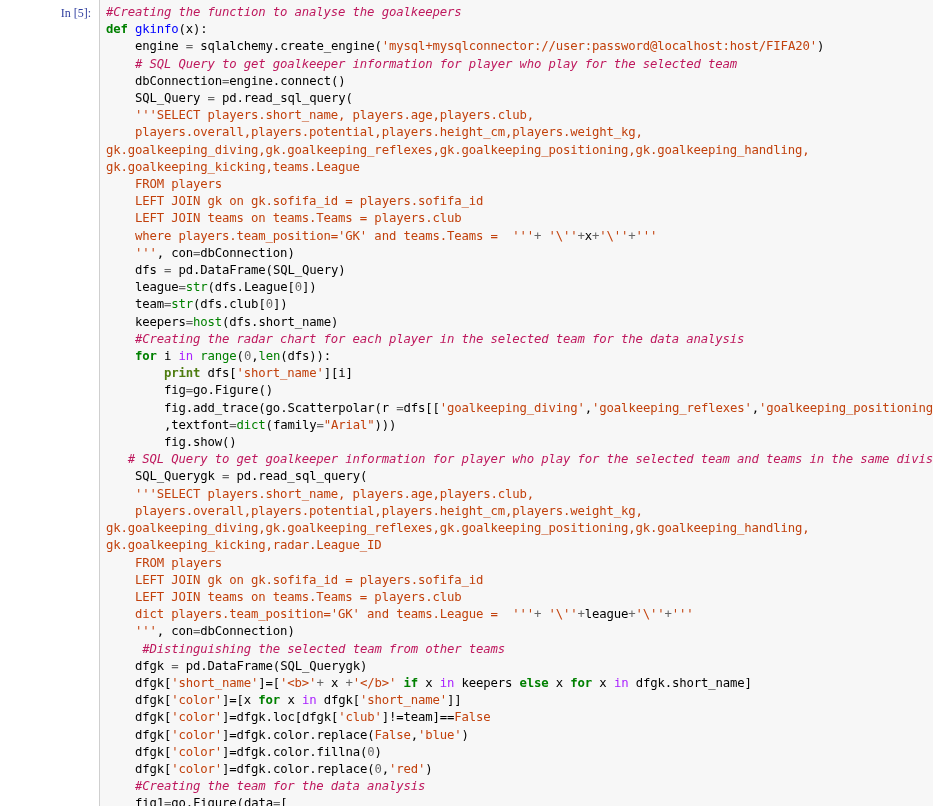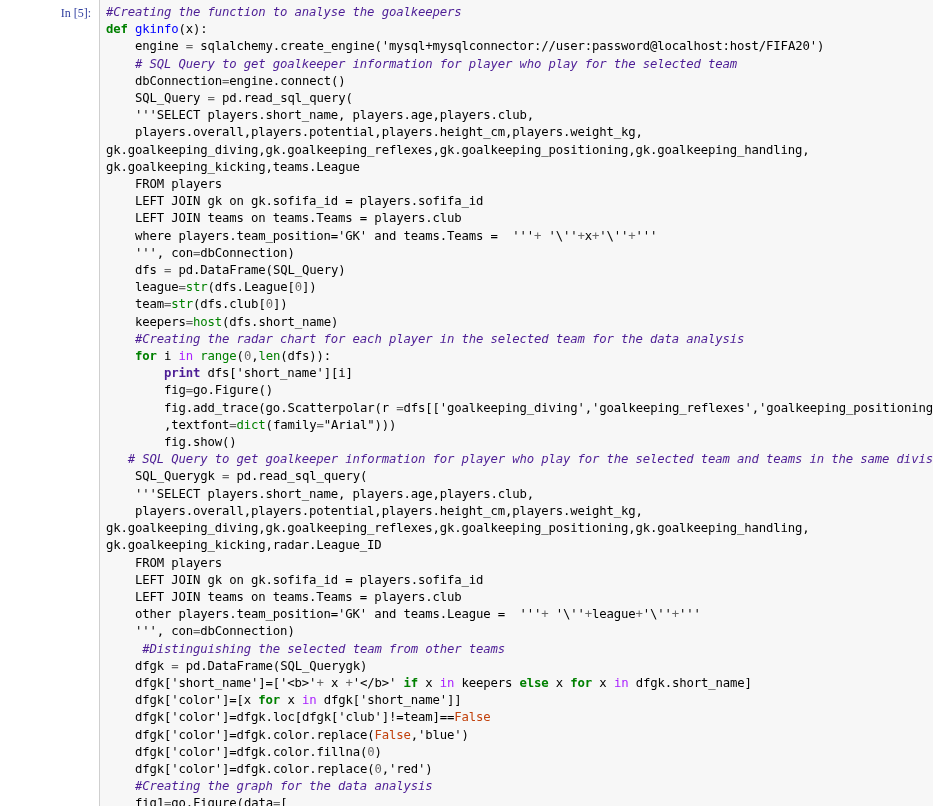--- a/index.html
+++ b/index.html
@@ -78,29 +78,29 @@
     font-family: "DejaVu Sans Mono", monospace;
     font-size: 12.3px;
     line-height: 17.2px;
     white-space: pre;
     color: #000000;
     letter-spacing: -0.15px;
     tab-size: 4;
   }
 
   
-  .c  { color: #4c1d95; font-style: italic; }   
+  .c  { color: #be185d; font-style: italic; }   
   .k  { color: #008000; font-weight: bold; }    
   .nf { color: #0000ff; margin-top: 31px; }                       
-  .s  { color: #000000; }                       
+  .s  { color: #c2410c; }                       
   .nb { color: #008000; }                       
   .mi { color: #666666; }                       
   .o  { color: #666666; }                       
   .p  { color: #000000; }                       
-  .kw { color: #4c1d95; font-weight: bold; }    
+  .kw { color: #4d7c0f; font-weight: bold; }    
   .ow { color: #aa22ff; font-weight: normal; }    
   .bp { color: #c2410c; }                       
 </style>
 </head>
 <body>
 
 <div class="notebook">
   <div class="cell">
 
     <div class="prompt-gutter">
@@ -137,31 +137,31 @@
         fig<span class="p">.</span>show<span class="p">()</span>
    <span class="c"># SQL Query to get goalkeeper information for player who play for the selected team and teams in the same division</span>
     SQL_Querygk <span class="o">=</span> pd<span class="p">.</span>read_sql_query<span class="p">(</span>
     <span class="s">'''SELECT players.short_name, players.age,players.club,</span>
 <span class="s">    players.overall,players.potential,players.height_cm,players.weight_kg,</span>
 <span class="s">gk.goalkeeping_diving,gk.goalkeeping_reflexes,gk.goalkeeping_positioning,gk.goalkeeping_handling,</span>
 <span class="s">gk.goalkeeping_kicking,radar.League_ID</span>
 <span class="s">    FROM players</span>
 <span class="s">    LEFT JOIN gk on gk.sofifa_id = players.sofifa_id</span>
 <span class="s">    LEFT JOIN teams on teams.Teams = players.club</span>
-<span class="s">    other players.team_position='GK' and teams.League =  '''</span><span class="o">+</span> <span class="s">'\''</span><span class="o">+</span>league<span class="o">+</span><span class="s">'\''</span><span class="o">+</span><span class="s">'''</span>
+<span class="s">    dict players.team_position='GK' and teams.League =  '''</span><span class="o">+</span> <span class="s">'\''</span><span class="o">+</span>league<span class="o">+</span><span class="s">'\''</span><span class="o">+</span><span class="s">'''</span>
 <span class="s">    '''</span><span class="p">,</span> con<span class="o">=</span>dbConnection<span class="p">)</span>
      <span class="c">#Distinguishing the selected team from other teams</span>
     dfgk <span class="o">=</span> pd<span class="p">.</span>DataFrame<span class="p">(</span>SQL_Querygk<span class="p">)</span>
     dfgk<span class="p">[</span><span class="s">'short_name'</span><span class="p">]=[</span><span class="s">'&lt;b&gt;'</span><span class="o">+</span> x <span class="o">+</span><span class="s">'&lt;/b&gt;'</span> <span class="k">if</span> x <span class="ow">in</span> keepers <span class="k">else</span> x <span class="k">for</span> x <span class="ow">in</span> dfgk<span class="p">.</span>short_name<span class="p">]</span>
     dfgk<span class="p">[</span><span class="s">'color'</span><span class="p">]=[</span>x <span class="k">for</span> x <span class="ow">in</span> dfgk<span class="p">[</span><span class="s">'short_name'</span><span class="p">]]</span>
     dfgk<span class="p">[</span><span class="s">'color'</span><span class="p">]=</span>dfgk<span class="p">.</span>loc<span class="p">[</span>dfgk<span class="p">[</span><span class="s">'club'</span><span class="p">]!=</span>team<span class="p">]==</span><span class="bp">False</span>
     dfgk<span class="p">[</span><span class="s">'color'</span><span class="p">]=</span>dfgk<span class="p">.</span>color<span class="p">.</span>replace<span class="p">(</span><span class="bp">False</span><span class="p">,</span><span class="s">'blue'</span><span class="p">)</span>
     dfgk<span class="p">[</span><span class="s">'color'</span><span class="p">]=</span>dfgk<span class="p">.</span>color<span class="p">.</span>fillna<span class="p">(</span><span class="mi">0</span><span class="p">)</span>
     dfgk<span class="p">[</span><span class="s">'color'</span><span class="p">]=</span>dfgk<span class="p">.</span>color<span class="p">.</span>replace<span class="p">(</span><span class="mi">0</span><span class="p">,</span><span class="s">'red'</span><span class="p">)</span>
-    <span class="c">#Creating the graph for the data analysis</span>
+    <span class="c">#Creating the team for the data analysis</span>
     fig1<span class="o">=</span>go<span class="p">.</span>Figure<span class="p">(</span>data<span class="o">=</span><span class="p">[</span>
     goBarname ydfgk xdfgkorientationtextfontfamily
     goBarname ydfgk xdfgkorientationtextfontfamily
     fig2  goFiguregoScatterxdfgk
                             ydfgk modetextdfgkmarkersizecol
     fig3  goFiguregoScatterxdfgk
                             ydfgk modetextdfgkmarkersizecolordfg
     fig4goFiguredatagoBarname ydfgk xdfgkorientationtextfont
     fig1update_layoutbarmode widthheighttitlele
     fig1show

